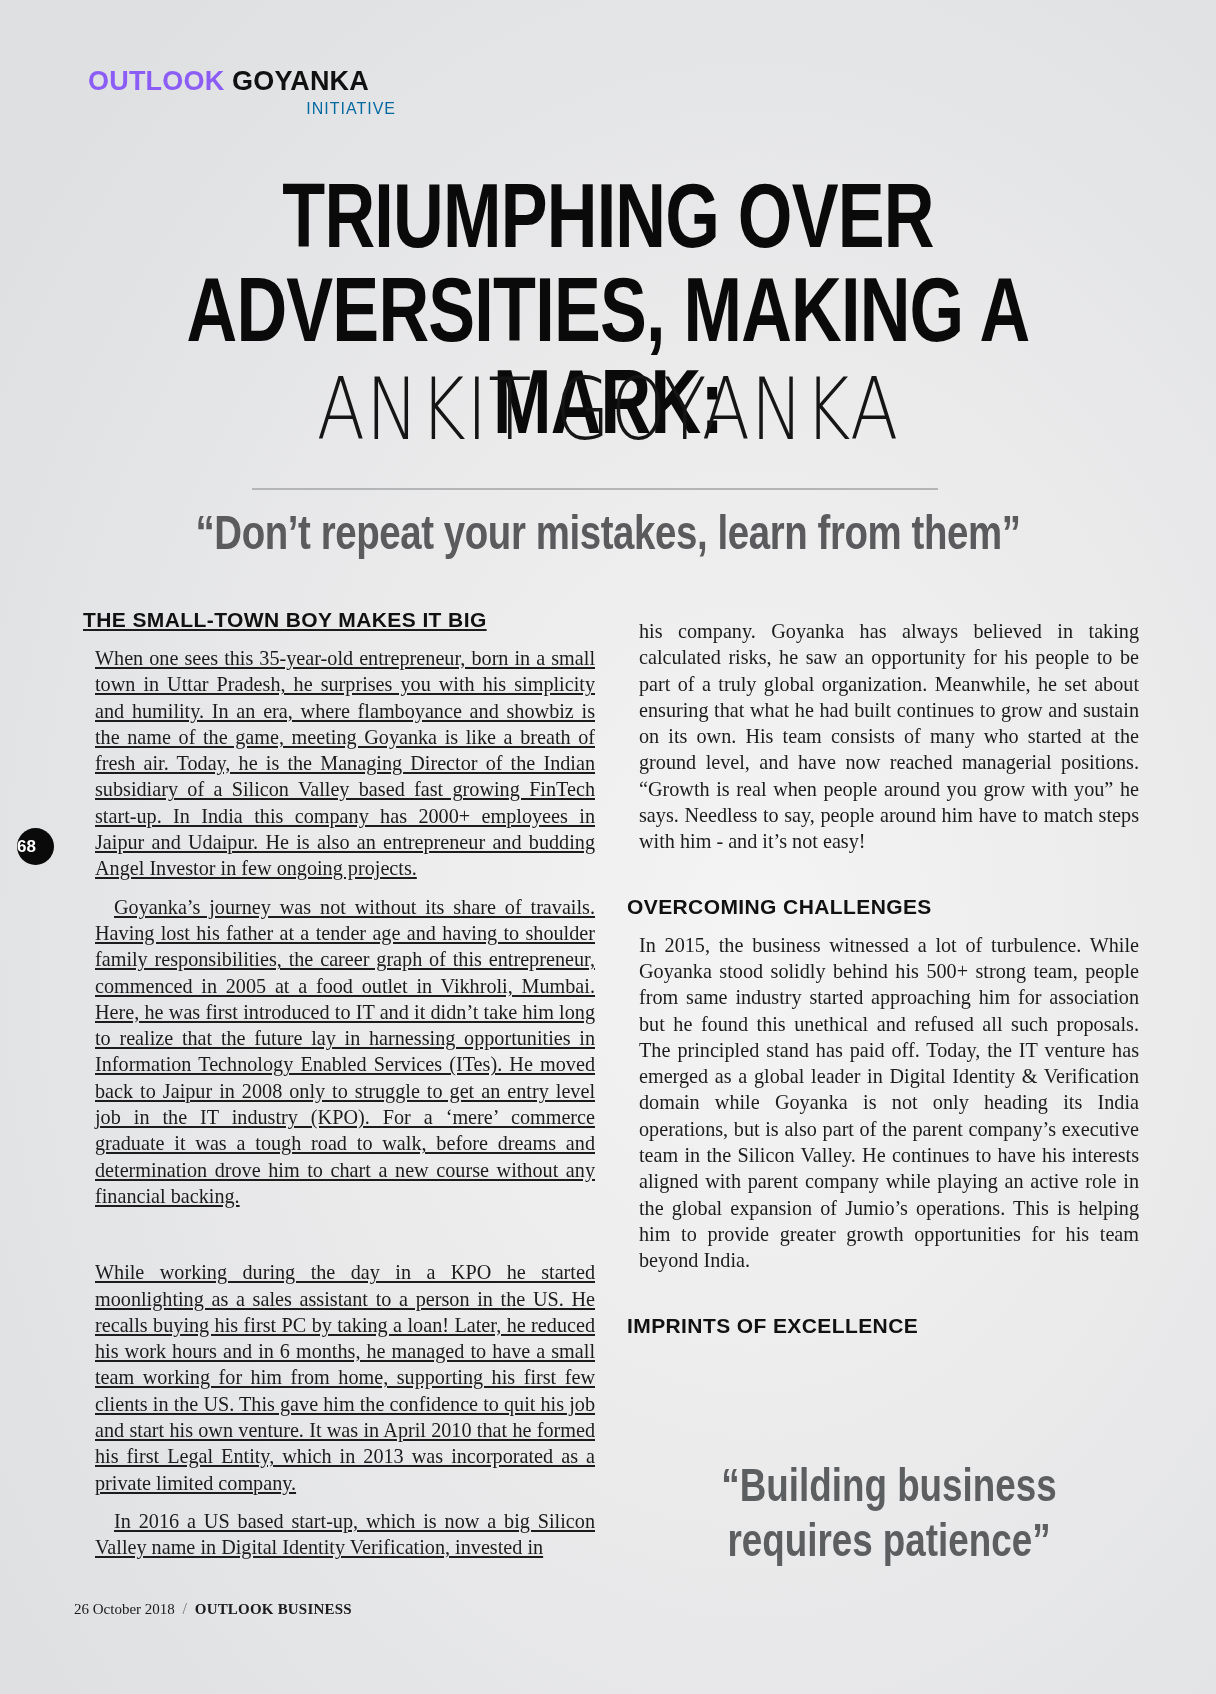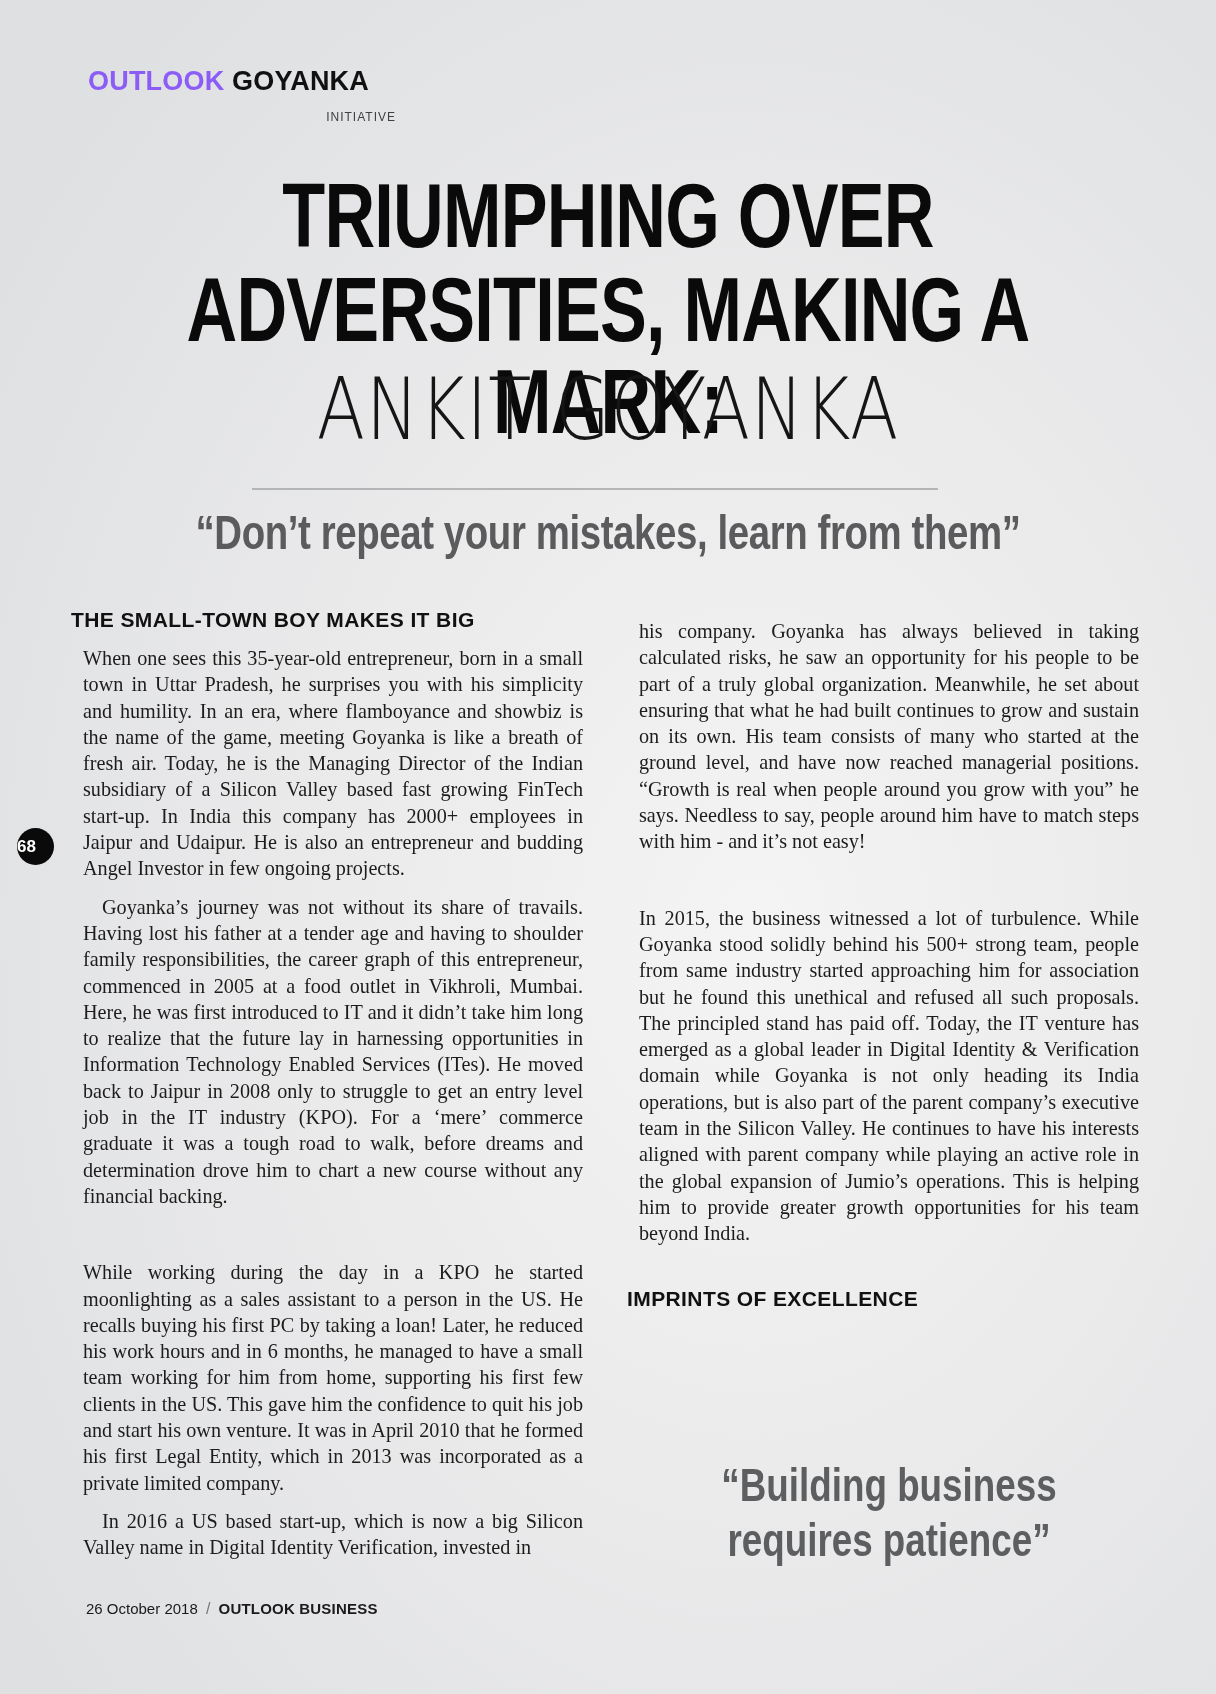--- a/index.html
+++ b/index.html
@@ -6,43 +6,43 @@
   body {
     width:1216px; height:1694px; position:relative; overflow:hidden;
     background: radial-gradient(ellipse 900px 1200px at 62% 55%, #f4f4f5 0%, #ebebec 45%, #dfe0e2 100%);
     font-family: "Liberation Serif", "DejaVu Serif", serif;
     color:#1a1a1a;
   }
   .brand { position:absolute; left:88px; top:66px; width:310px; text-align:right; }
   .brand-main { font-family:"Liberation Sans", sans-serif; font-weight:900; font-size:27px; letter-spacing:0.2px; line-height:30px; white-space:nowrap; text-align:left; }
   .brand-main .red { color:#8b5cf6; }
   .brand-main .blk { color:#111; }
-  .brand-sub { font-family:"Liberation Sans", sans-serif; font-size:12px; letter-spacing:1px; color:#404040; line-height:18px; margin-top:12px; padding-right:2px; }
+  .brand-sub { font-family:"Liberation Sans", sans-serif; font-size:16px; letter-spacing:1px; color:#0369a1; line-height:18px; margin-top:4px; padding-right:2px; }
 
   .title { position:absolute; left:0; width:1216px; text-align:center; font-family:"Liberation Sans", sans-serif; font-weight:900; color:#0a0a0a; }
   .title-l1 { top:170px; font-size:90px; line-height:92px; transform:scaleX(0.78); letter-spacing:-1px; }
   .title-l2 { top:264px; font-size:90px; line-height:92px; transform:scaleX(0.78); letter-spacing:-1px; }
   .title-name { top:365px; font-size:86px; line-height:88px; font-weight:normal; color:#151515; transform:scaleX(0.82); letter-spacing:1px; -webkit-text-stroke:0; font-family:"DejaVu Sans", sans-serif; font-weight:200; }
 
   .divider { position:absolute; left:252px; top:488px; width:686px; height:2px; background:#b4b5b7; }
   .quote-top { position:absolute; left:0; width:1216px; top:505px; text-align:center; font-family:"Liberation Sans", sans-serif; font-weight:bold; font-size:48px; line-height:56px; color:#5b5b5d; transform:scaleX(0.8); letter-spacing:-0.5px; }
 
   .col { position:absolute; top:606px; width:524px; font-size:20.2px; line-height:26.3px; text-align:justify; color:#1c1c1c; }
-  .col-left { left:71px; }
+  .col-left { left:83px;text-decoration:underline; }
   .col-right { left:627px; }
   .col h2 { font-family:"Liberation Sans", sans-serif; font-size:21px; font-weight:bold; margin:0; line-height:27px; letter-spacing:0.4px; color:#111; }
   .col p { margin:12px; }
   .col p.indent { text-indent:19px; }
   .col .gap { height:26px; }
 
   .quote-bottom { position:absolute; left:627px; width:524px; top:1458px; text-align:center; font-family:"Liberation Sans", sans-serif; font-weight:bold; font-size:46px; line-height:55px; color:#5d5e60; transform:scaleX(0.8); }
 
   .page-num { position:absolute; left:17px; top:828px; width:37px; height:37px; border-radius:50%; background:#0a0a0a; color:#fff; font-family:"Liberation Sans", sans-serif; font-weight:bold; font-size:17px; line-height:37px; }
 
-  .footer { position:absolute; left:86px; top:1600px; font-family:Liberation Sans, sans-serif; font-size:15px; color:#1a1a1a; white-space:nowrap; }
+  .footer { position:absolute; left:74px; top:1600px; font-family:Liberation Serif, serif; font-size:15px; color:#1a1a1a; white-space:nowrap; }
   .footer .slash { color:#777; margin:0 4px; font-size:16px; }
   .footer .pub { font-weight:900; letter-spacing:0.2px; }
 </style>
 </head>
 <body>
 
 <div class="brand">
   <div class="brand-main">
     <span class="red">OUTLOOK</span>
     <span class="blk">GOYANKA</span>
@@ -64,20 +64,21 @@
   <p>When one sees this 35-year-old entrepreneur, born in a small town in Uttar Pradesh, he surprises you with his simplicity and humility. In an era, where flamboyance and showbiz is the name of the game, meeting Goyanka is like a breath of fresh air. Today, he is the Managing Director of the Indian subsidiary of a Silicon Valley based fast growing FinTech start-up. In India this company has 2000+ employees in Jaipur and Udaipur. He is also an entrepreneur and budding Angel Investor in few ongoing projects.</p>
   <p class="indent">Goyanka’s journey was not without its share of travails. Having lost his father at a tender age and having to shoulder family responsibilities, the career graph of this entrepreneur, commenced in 2005 at a food outlet in Vikhroli, Mumbai. Here, he was first introduced to IT and it didn’t take him long to realize that the future lay in harnessing opportunities in Information Technology Enabled Services (ITes). He moved back to Jaipur in 2008 only to struggle to get an entry level job in the IT industry (KPO). For a ‘mere’ commerce graduate it was a tough road to walk, before dreams and determination drove him to chart a new course without any financial backing.</p>
   <div class="gap"></div>
   <p>While working during the day in a KPO he started moonlighting as a sales assistant to a person in the US. He recalls buying his first PC by taking a loan! Later, he reduced his work hours and in 6 months, he managed to have a small team working for him from home, supporting his first few clients in the US. This gave him the confidence to quit his job and start his own venture. It was in April 2010 that he formed his first Legal Entity, which in 2013 was incorporated as a private limited company.</p>
   <p class="indent">In 2016 a US based start-up, which is now a big Silicon Valley name in Digital Identity Verification, invested in</p>
 </div>
 
 <div class="col col-right">
   <p>his company. Goyanka has always believed in taking calculated risks, he saw an opportunity for his people to be part of a truly global organization. Meanwhile, he set about ensuring that what he had built continues to grow and sustain on its own. His team consists of many who started at the ground level, and have now reached managerial positions. “Growth is real when people around you grow with you” he says. Needless to say, people around him have to match steps with him - and it’s not easy!</p>
   <div class="gap"></div>
+  <h2>OVERCOMING CHALLENGES</h2>
   <p>In 2015, the business witnessed a lot of turbulence. While Goyanka stood solidly behind his 500+ strong team, people from same industry started approaching him for association but he found this unethical and refused all such proposals. The principled stand has paid off. Today, the IT venture has emerged as a global leader in Digital Identity &amp; Verification domain while Goyanka is not only heading its India operations, but is also part of the parent company’s executive team in the Silicon Valley. He continues to have his interests aligned with parent company while playing an active role in the global expansion of Jumio’s operations. This is helping him to provide greater growth opportunities for his team beyond India.</p>
   <div class="gap"></div>
   <h2>IMPRINTS OF EXCELLENCE</h2>
 </div>
 
 <div class="quote-bottom">
   <div>“Building business</div>
   <div>requires patience”</div>
 </div>
 

